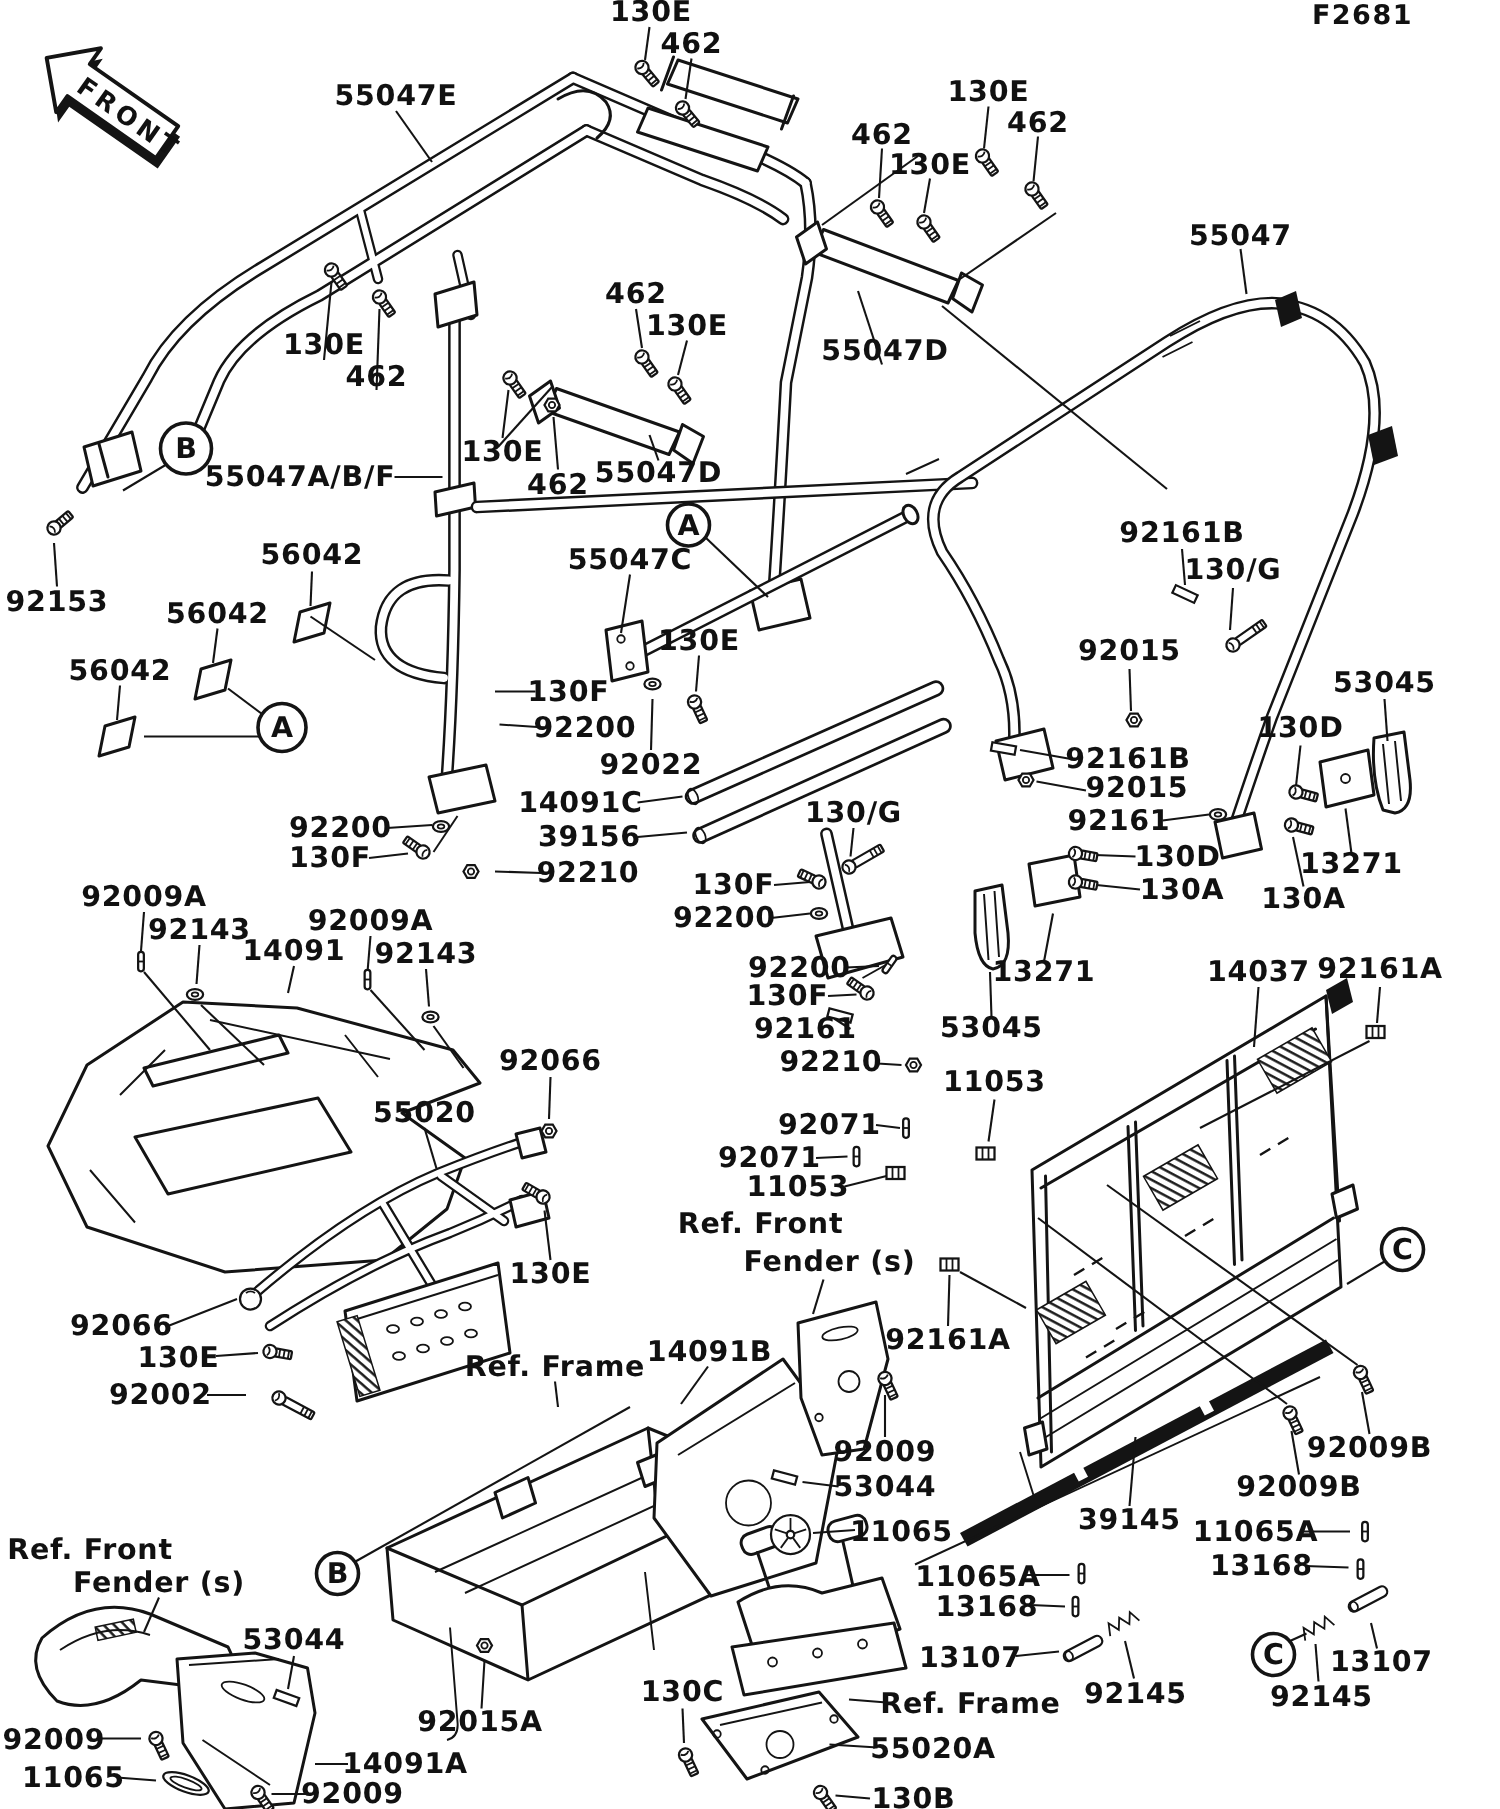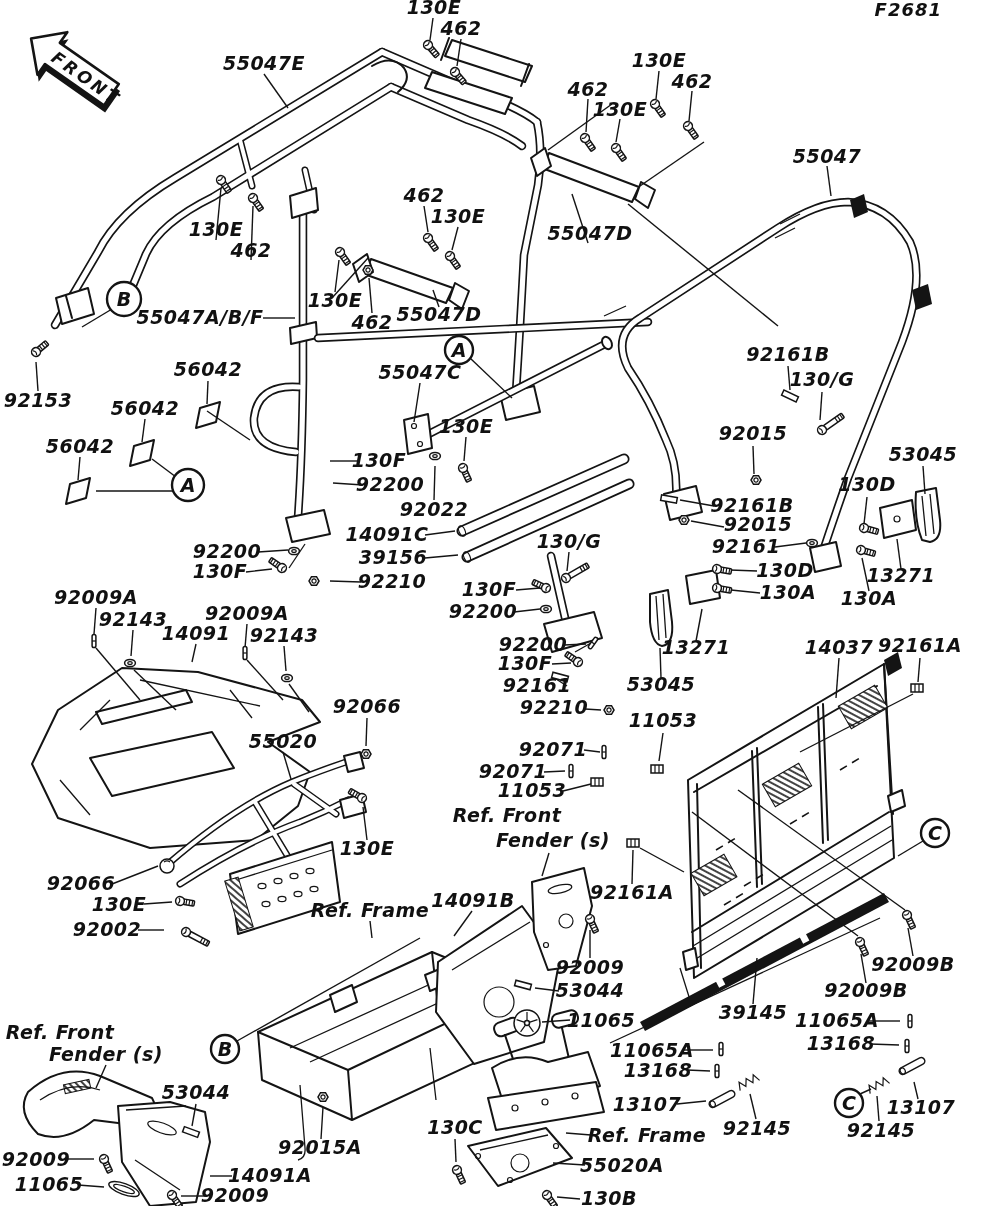--- a/index.html
+++ b/index.html
@@ -1,16 +1,16 @@
 <!DOCTYPE html>
 <html><head>
 <meta charset="utf-8">
 <style>
   html,body{margin:0;padding:0;background:#fff;}
-  .stage{width:1000px;height:1206px;position:relative;background:#fff;overflow:hidden;font-style:italic;}
+  .stage{width:1000px;height:1206px;position:relative;background:#fff;overflow:hidden;}
   svg{display:block;}
   .to{fill:none;stroke:#141414;stroke-width:8.5;stroke-linecap:round;stroke-linejoin:round;}
   .ti{fill:none;stroke:#ffffff;stroke-width:5.2;stroke-linecap:round;stroke-linejoin:round;}
   .to2{fill:none;stroke:#141414;stroke-width:7;stroke-linecap:round;stroke-linejoin:round;}
   .ti2{fill:none;stroke:#ffffff;stroke-width:4;stroke-linecap:round;stroke-linejoin:round;}
   .to3{fill:none;stroke:#141414;stroke-width:11;stroke-linecap:round;}
   .ti3{fill:none;stroke:#ffffff;stroke-width:7.4;stroke-linecap:round;}
   .ln{fill:none;stroke:#141414;stroke-width:2;stroke-linejoin:round;stroke-linecap:round;}
   .lnw{fill:#ffffff;stroke:#141414;stroke-width:2;stroke-linejoin:round;}
   .thin{fill:none;stroke:#141414;stroke-width:1.3;}

